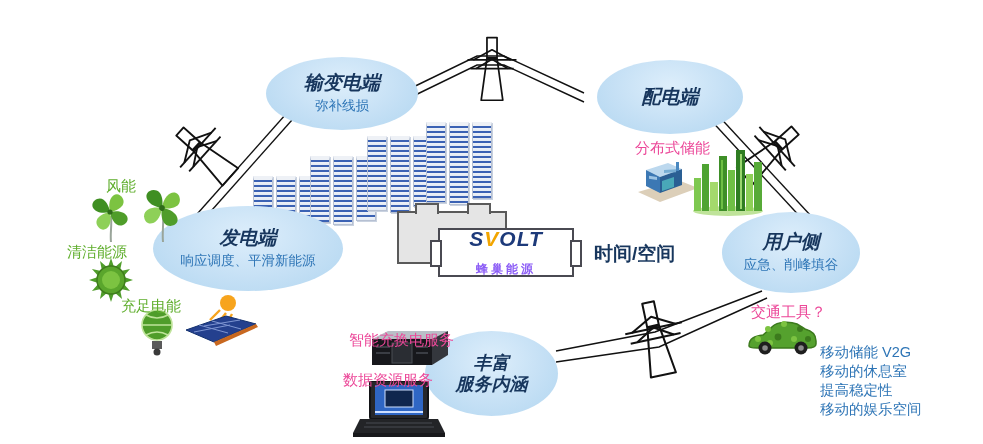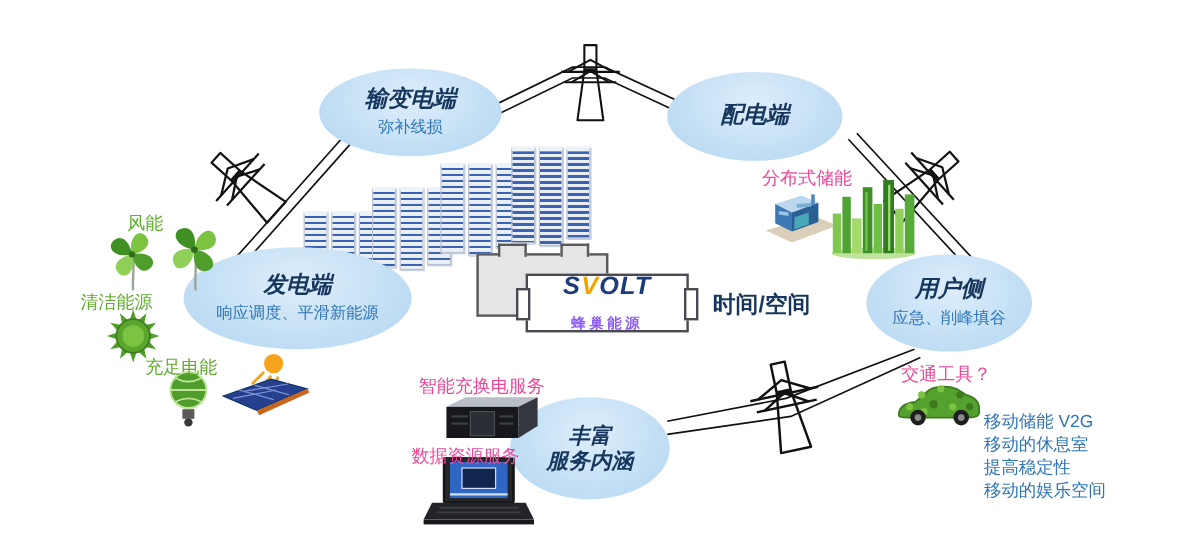--- a/index.html
+++ b/index.html
@@ -96,21 +96,21 @@
       <i class="rcol" style="height:76px"></i>
         <i class="rcol" style="height:78px"></i>
         <i class="rcol" style="height:72px"></i>
     </div>
   </div>
 
   <div class="bubble" style="left:266px;top:57px;width:152px;height:73px;">
     <div class="title">输变电端</div>
     <div class="subtitle">弥补线损</div>
   </div>
-  <div class="bubble" style="left:556px;top:60px;width:146px;height:74px;">
+  <div class="bubble" style="left:597px;top:60px;width:146px;height:74px;">
     <div class="title">配电端</div>
   </div>
   <div class="bubble" style="left:153px;top:206px;width:190px;height:85px;">
     <div class="title">发电端</div>
     <div class="subtitle">响应调度、平滑新能源</div>
   </div>
   <div class="bubble" style="left:722px;top:212px;width:138px;height:81px;">
     <div class="title">用户侧</div>
     <div class="subtitle">应急、削峰填谷</div>
   </div>
@@ -281,21 +281,21 @@
     <circle cx="21" cy="33" r="6.5" fill="#1e1e1e"></circle>
       <circle cx="21" cy="33" r="2.8" fill="#8a8a8a"></circle>
     <circle cx="57" cy="33" r="6.5" fill="#1e1e1e"></circle>
       <circle cx="57" cy="33" r="2.8" fill="#8a8a8a"></circle>
   </svg>
 
   <div class="lbl green" style="left:106px;top:177px;">风能</div>
   <div class="lbl green" style="left:67px;top:243px;">清洁能源</div>
   <div class="lbl green" style="left:121px;top:297px;">充足电能</div>
   <div class="lbl blue" style="left:635px;top:139px;">分布式储能</div>
-  <div class="lbl blue" style="left:349px;top:313px;">智能充换电服务</div>
+  <div class="lbl blue" style="left:349px;top:331px;">智能充换电服务</div>
   <div class="lbl blue" style="left:343px;top:371px;">数据资源服务</div>
   <div class="lbl blue" style="left:751px;top:303px;">交通工具？</div>
 
   <div class="mobility" style="left:820px;top:296px;">
     <div>移动储能 V2G</div>
     <div>移动的休息室</div>
     <div>提高稳定性</div>
     <div>移动的娱乐空间</div>
   </div>
 

